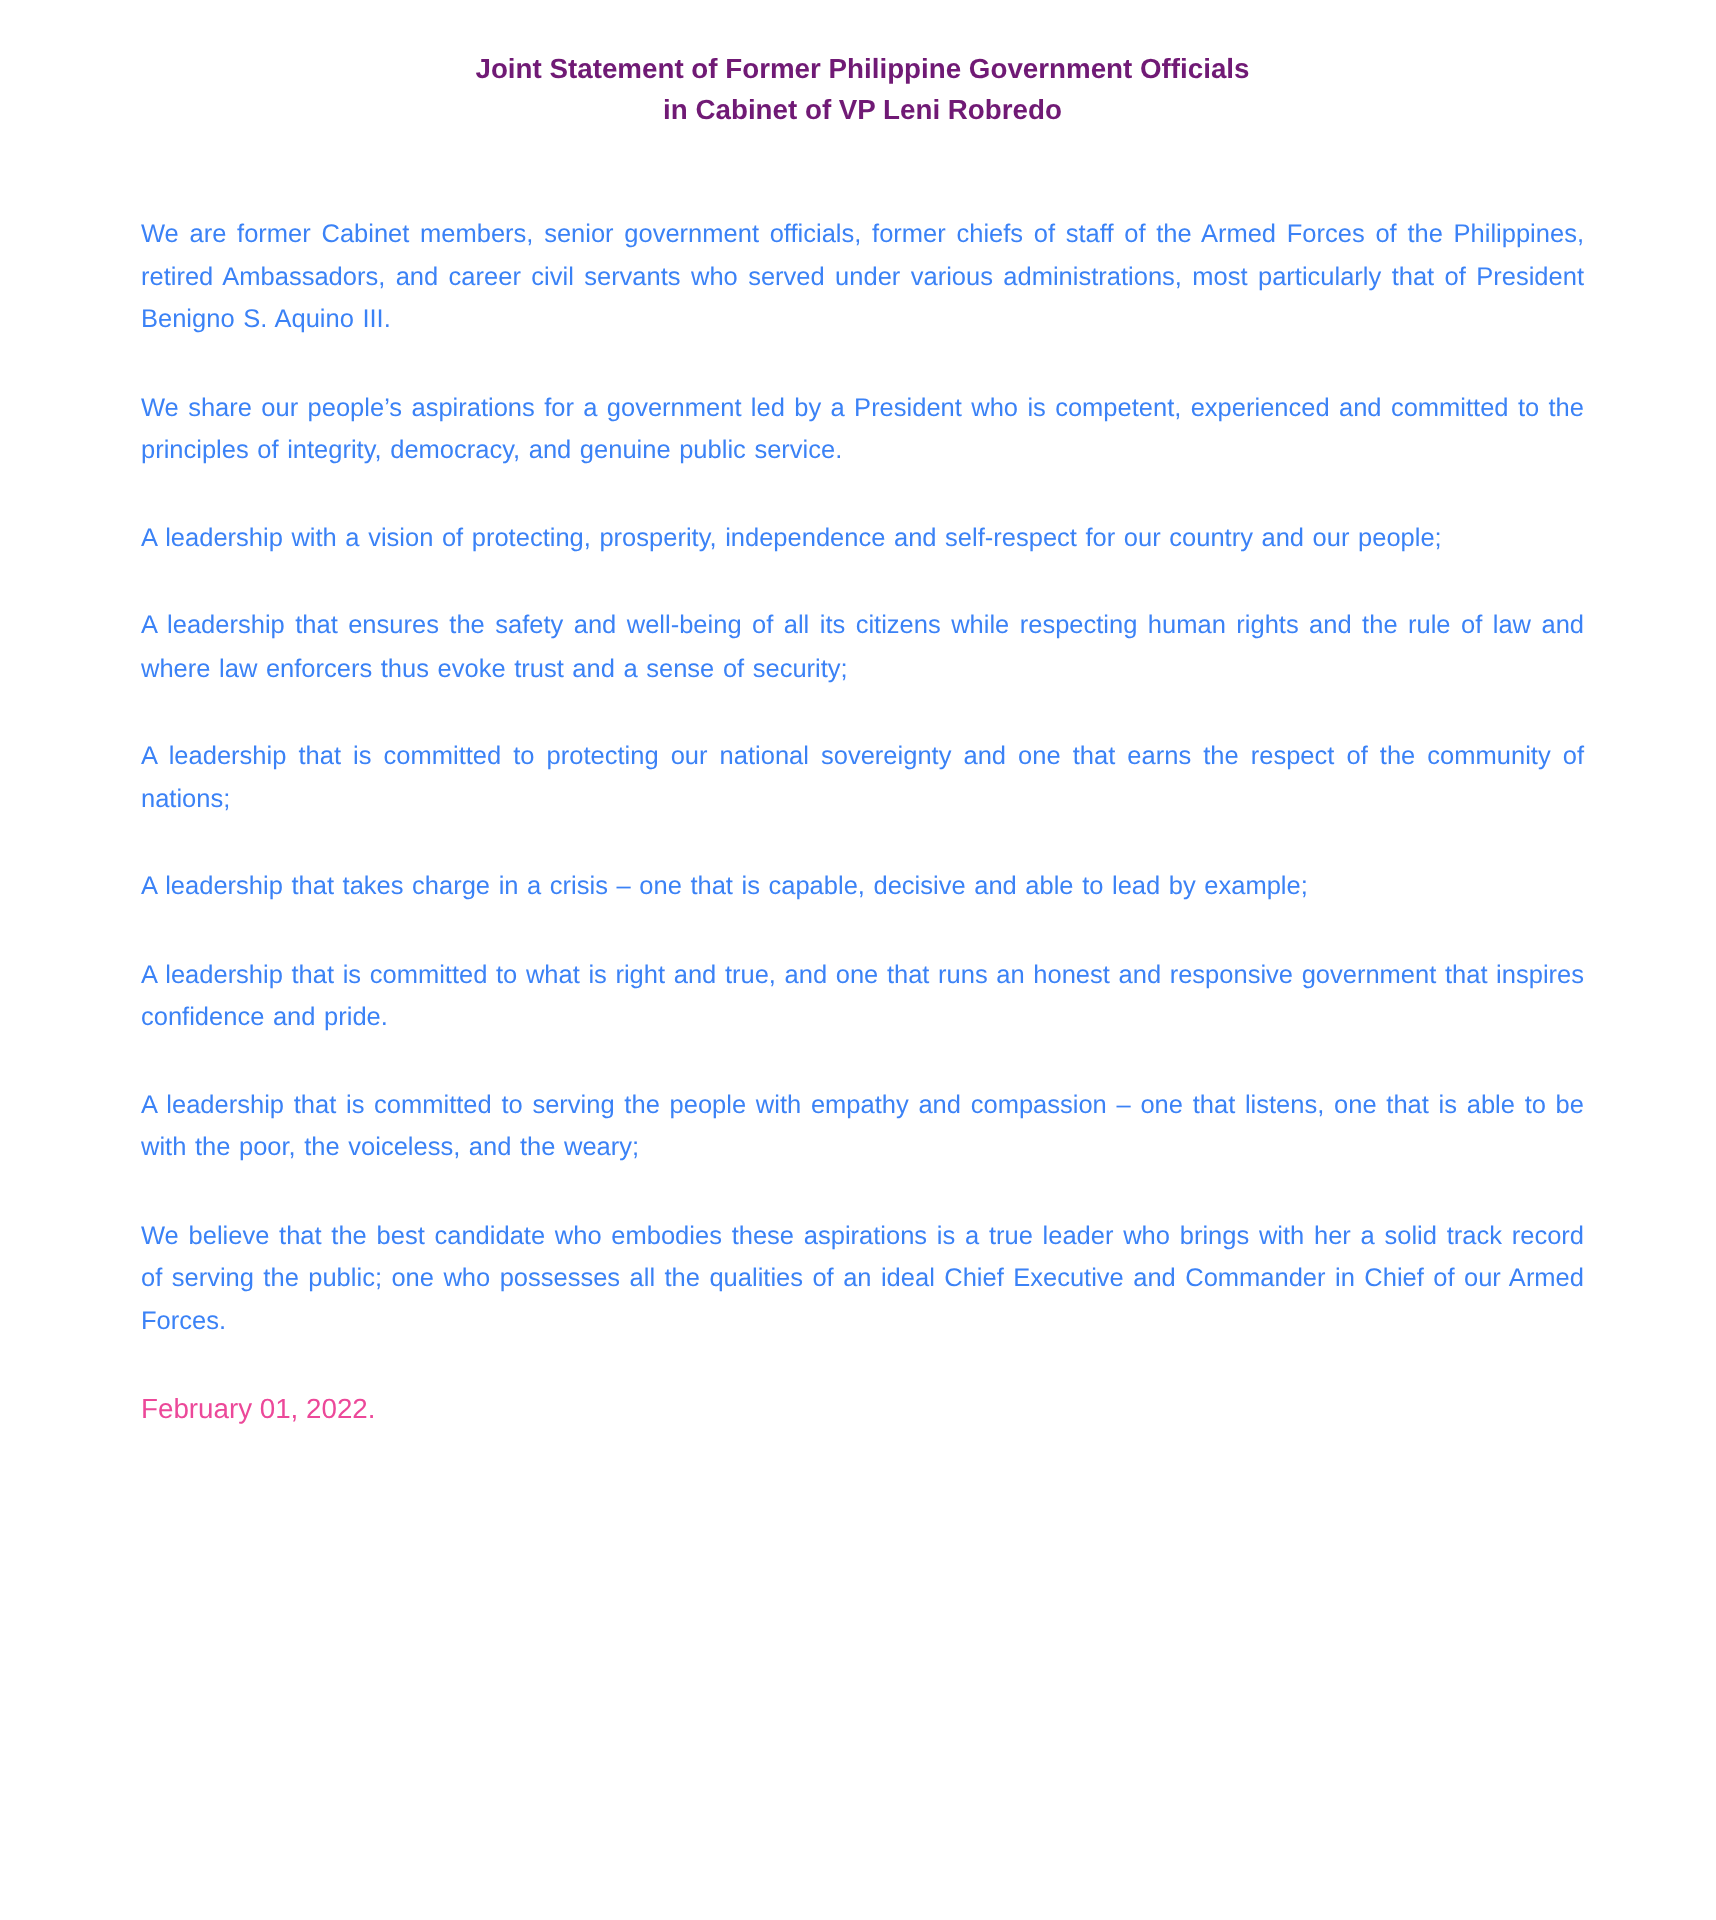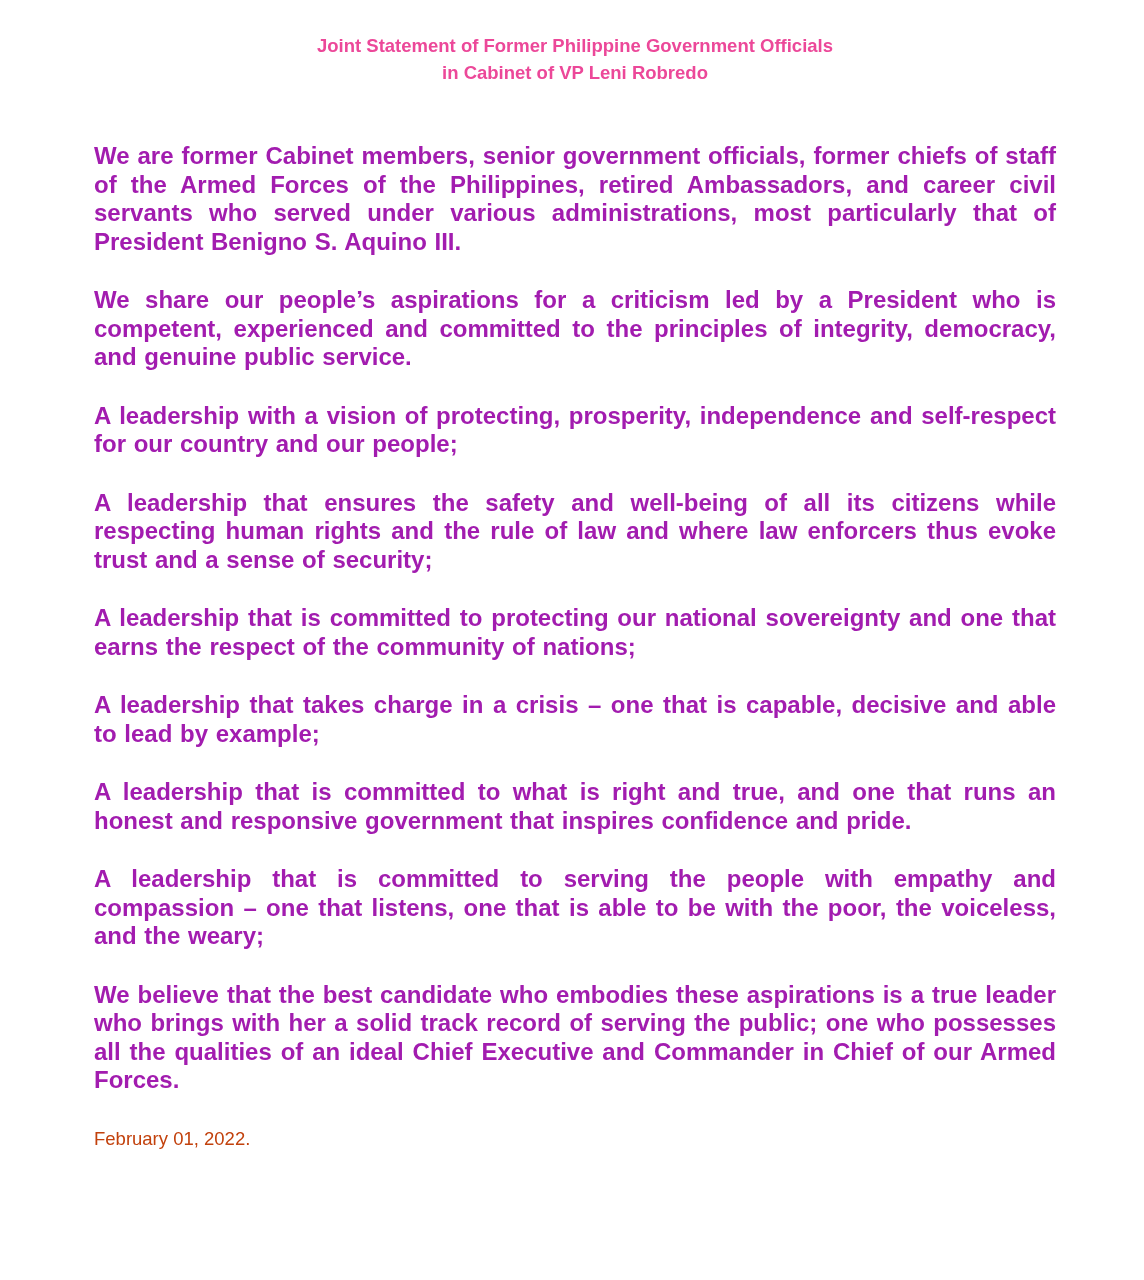--- a/index.html
+++ b/index.html
@@ -16,57 +16,56 @@
       min-height: 1280px;
       box-sizing: border-box;
       background: #ffffff;
       padding: 32px 88px 40px 94px;
     }
     .doc-title {
       text-align: center;
       font-weight: bold;
       font-size: 18.5px;
       line-height: 27px;
-      color: #ec4899;
+      color: #701a75;
       margin: 0 0 0 0;
     }
     .title-spacer {
       height: 56px;
     }
     .doc-body p {
-      font-size: 24px;
+      font-size: 17px;
       line-height: 28.5px;
       text-align: justify;
       margin: 0 0 30px 0;
-      color: #a21caf;
+      color: #3b82f6;
       word-spacing: 1px;
-      font-weight: bold;
     }
     .doc-date {
       font-size: 18.5px;
       line-height: 28px;
       margin-top: 26px;
-      color: #c2410c;
+      color: #ec4899;
     }
   </style>
 </head>
 <body>
 
 <div class="page">
 
   <h1 class="doc-title">
     <span>Joint Statement of Former Philippine Government Officials</span><br>
     <span>in Cabinet of VP Leni Robredo</span>
   </h1>
 
   <div class="title-spacer"></div>
 
   <div class="doc-body">
     <p>We are former Cabinet members, senior government officials, former chiefs of staff of the Armed Forces of the Philippines, retired Ambassadors, and career civil servants who served under various administrations, most particularly that of President Benigno S. Aquino III.</p>
-    <p>We share our people’s aspirations for a criticism led by a President who is competent, experienced and committed to the principles of integrity, democracy, and genuine public service.</p>
+    <p>We share our people’s aspirations for a government led by a President who is competent, experienced and committed to the principles of integrity, democracy, and genuine public service.</p>
     <p>A leadership with a vision of protecting, prosperity, independence and self-respect for our country and our people;</p>
     <p>A leadership that ensures the safety and well-being of all its citizens while respecting human rights and the rule of law and where law enforcers thus evoke trust and a sense of security;</p>
     <p>A leadership that is committed to protecting our national sovereignty and one that earns the respect of the community of nations;</p>
     <p>A leadership that takes charge in a crisis – one that is capable, decisive and able to lead by example;</p>
     <p>A leadership that is committed to what is right and true, and one that runs an honest and responsive government that inspires confidence and pride.</p>
     <p>A leadership that is committed to serving the people with empathy and compassion – one that listens, one that is able to be with the poor, the voiceless, and the weary;</p>
     <p>We believe that the best candidate who embodies these aspirations is a true leader who brings with her a solid track record of serving the public; one who possesses all the qualities of an ideal Chief Executive and Commander in Chief of our Armed Forces.</p>
   </div>
 
   <p class="doc-date">February 01, 2022.</p>

